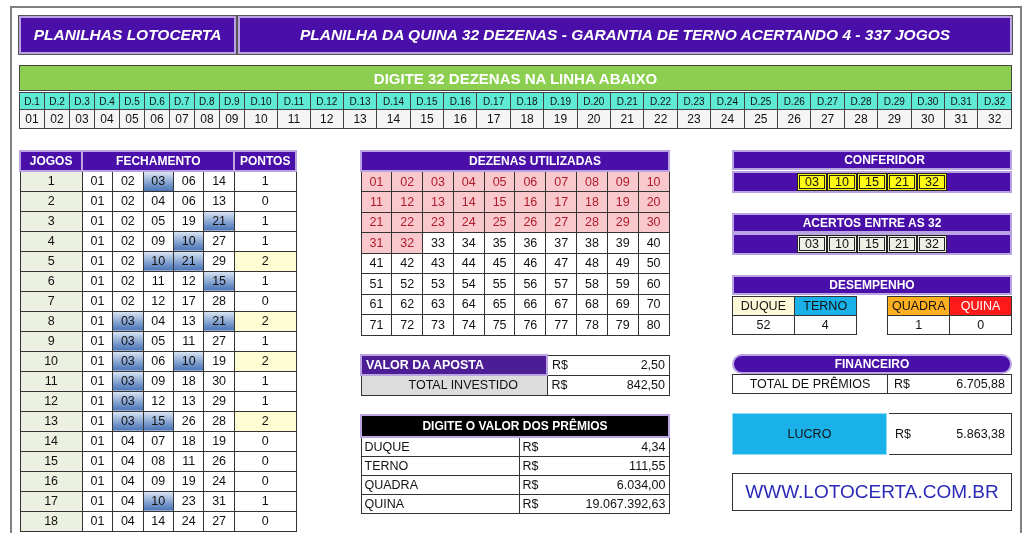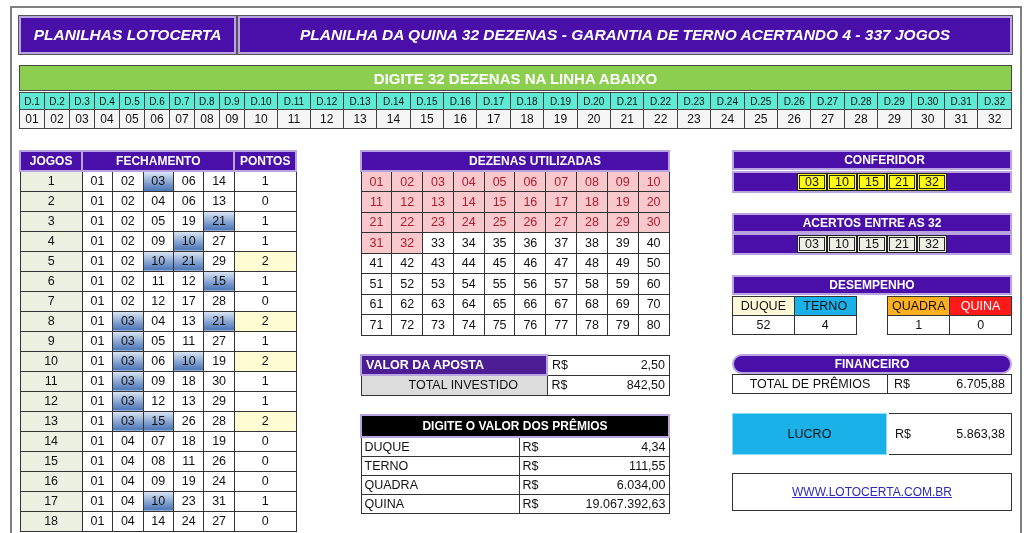--- a/index.html
+++ b/index.html
@@ -40,21 +40,21 @@
   .rbox-row { position: absolute; left: 732px; width: 280px; height: 22px; background: #4a0fa8; border: 2px solid #b9a3e0; display: flex; justify-content: center; align-items: center; }
   .ball { width: 30px; height: 18px; border: 1px solid #222; outline: 1px solid #222; outline-offset: -3px; display: flex; align-items: center; justify-content: center; font-size: 12.5px; }
   .ball.yellow { background: #fffb14; }
   .ball.grey { background: #eef0e6; }
   .desemp { position: absolute; left: 732px; top: 296px; width: 280px; }
   .desemp td { text-align: center; font-size: 12.5px; height: 19px; border: 1px solid #333; width: 62px; }
   .desemp td.gap { border: none; width: 32px; }
   .fin-row { position: absolute; left: 732px; top: 374px; width: 280px; height: 20px; display: flex; border: 1px solid #333; font-size: 12.5px; }
   .lucro { position: absolute; left: 732px; top: 413px; width: 280px; height: 42px; display: flex; font-size: 12.5px; }
   .link-box { position: absolute; left: 732px; top: 473px; width: 280px; height: 38px; border: 1px solid #333; display: flex; align-items: center; justify-content: center; }
-  .link-box a { color: #2b2bb8; text-decoration: underline; font-size: 12px; }
+  .link-box a { color: #2b2bb8; font-size: 19px; }
 </style>
 </head>
 <body>
 
 <div class="frame"></div>
 
 <div class="hdr-box" style="left:19px;width:217px;">
     <span>PLANILHAS LOTOCERTA</span>
   </div>
 <div class="hdr-box" style="left:238px;width:774px;">

